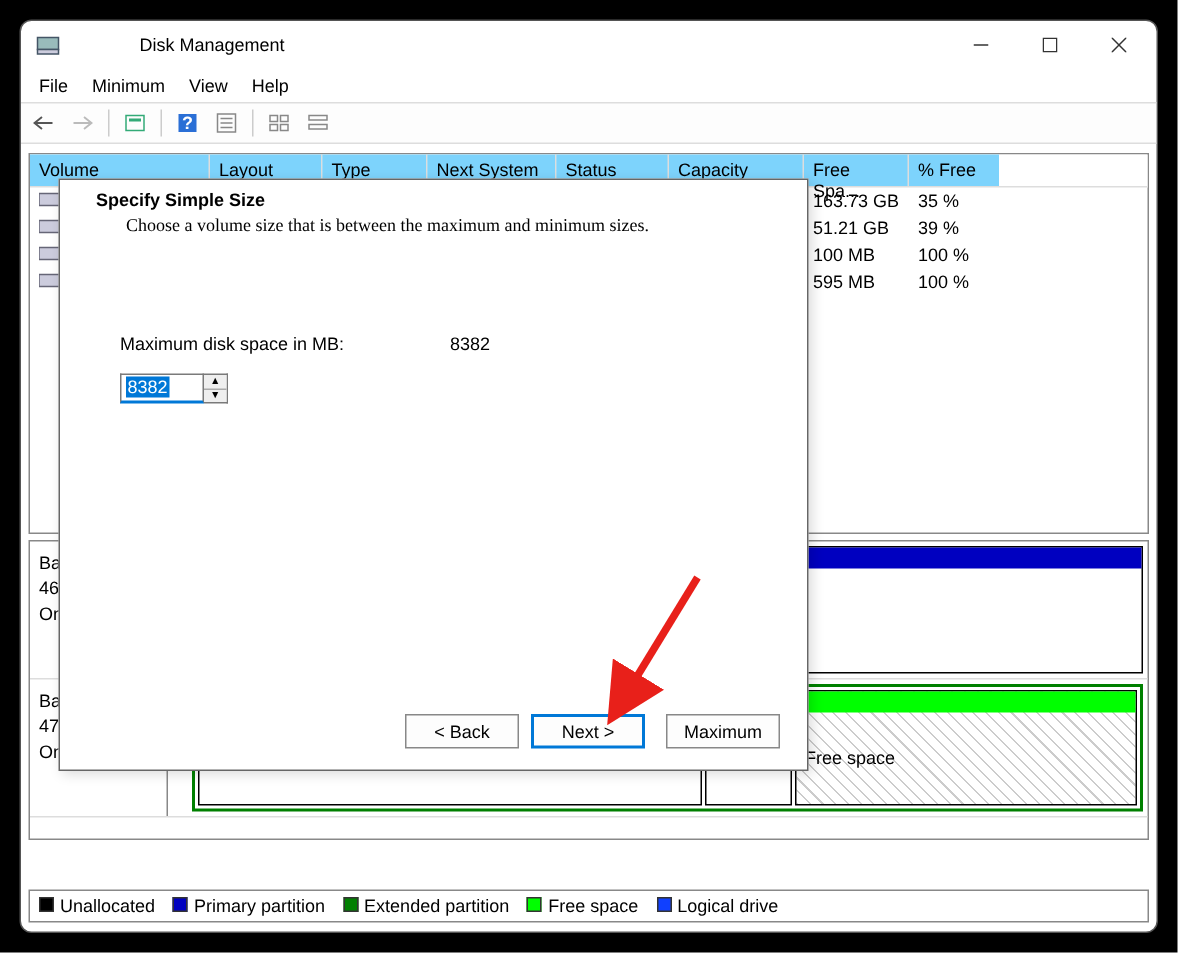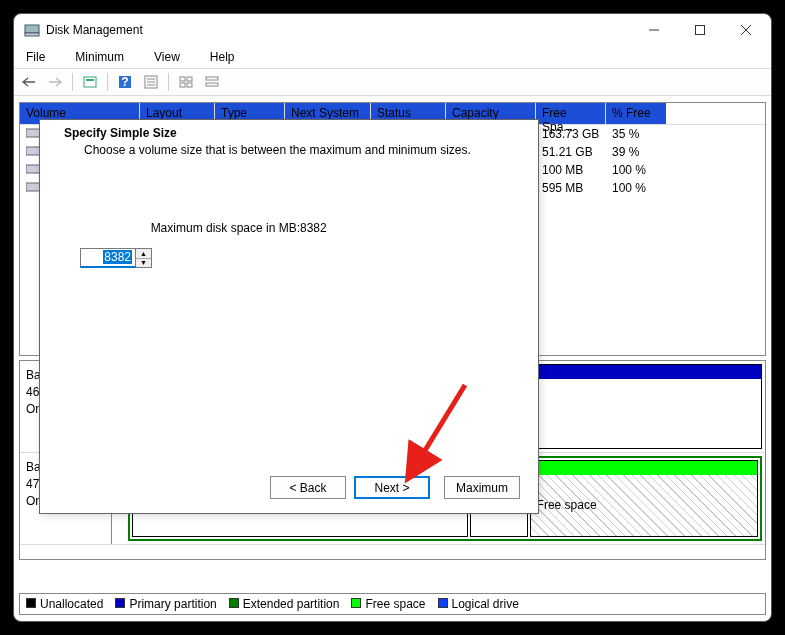--- a/index.html
+++ b/index.html
@@ -1,50 +1,50 @@
 <!DOCTYPE html>
 <html><head>
 <meta charset="utf-8">
 <style>
 * { box-sizing: border-box; margin: 0; padding: 0; font-family: 'Segoe UI', Tahoma, sans-serif; font-size: 12px; }
 body { background: #000; width: 785px; height: 635px; position: relative; }
 .window { position: absolute; left: 13px; top: 13px; width: 759px; height: 609px; background: #fff; border: 1px solid #555; border-radius: 8px; overflow: hidden; }
-.titlebar { height: 32px; display: flex; align-items: center; padding: 0 2px 0 10px; }
+.titlebar { height: 32px; display: flex; align-items: center; padding: 0 2px 0 10px; gap: 47px; }
 .titlebar-icon { width: 16px; height: 16px; margin-right: 6px; }
 .titlebar-title { font-size: 12px; color: #000; }
 .winctrl { margin-left: auto; display: flex; }
 .winbtn { width: 46px; height: 32px; display: flex; align-items: center; justify-content: center; color: #333; }
-.menubar { height: 22px; display: flex; align-items: center; padding: 0 4px; gap: 14px; }
+.menubar { height: 22px; display: flex; align-items: center; padding: 0 4px; gap: 0; }
 .menuitem { padding: 2px 8px; font-size: 12px; }
 .toolbar { height: 28px; border-top: 1px solid #ddd; border-bottom: 1px solid #ddd; display: flex; align-items: center; padding: 2px 4px; gap: 4px; background: #fdfdfd; }
 .tbtn { width: 22px; height: 22px; display: flex; align-items: center; justify-content: center; border: 1px solid transparent; }
 .tsep { width: 1px; height: 18px; background: #ccc; margin: 0 2px; }
 .content { position: absolute; left: 5px; right: 5px; top: 88px; bottom: 44px; }
 .grid { width: 100%; border: 1px solid #888; background: #fff; }
 .grid-head { display: flex; height: 22px; background: #fff; border-bottom: 1px solid #ddd; }
-.gh { border-right: 1px solid #ddd; padding: 3px 6px; font-size: 12px; background: #1d4ed8; }
+.gh { border-right: 1px solid #ddd; padding: 3px 6px; font-size: 12px; background: #7dd3fc; }
 .grid-body { }
 .grow { display: flex; height: 18px; align-items: center; }
 .gcell { padding: 1px 6px; font-size: 12px; }
 .drive-icon { width: 14px; height: 12px; display: inline-block; }
 .disk-panel { margin-top: 4px; border: 1px solid #888; background: #fff; position: relative; }
 .disk-row { display: flex; border-bottom: 1px solid #ddd; min-height: 78px; }
 .disk-info { width: 92px; border-right: 1px solid #888; padding: 6px; font-size: 11px; line-height: 1.4; }
 .disk-parts { flex: 1; display: flex; padding: 3px; gap: 3px; position: relative; }
 .part { border: 1px solid #000; flex: 1; padding: 6px; font-size: 11px; line-height: 1.35; position: relative; }
 .part-top { height: 14px; position: absolute; top: 0; left: 0; right: 0; }
 .legend { position: absolute; left: 5px; right: 5px; bottom: 6px; height: 22px; border: 1px solid #888; background: #fff; display: flex; align-items: center; padding: 0 6px; gap: 12px; font-size: 12px; }
 .sw { width: 10px; height: 10px; display: inline-block; margin-right: 4px; border: 1px solid #333; }
 .dialog { position: absolute; left: 39px; top: 119px; width: 500px; height: 395px; background: #fff; border: 1px solid #666; box-shadow: 2px 2px 8px rgba(0,0,0,0.15); z-index: 10; }
 .dlg-title { height: 32px; display: flex; align-items: center; padding: 0 4px 0 12px; font-size: 12px; }
 .dlg-close { margin-left: auto; width: 44px; height: 28px; display: flex; align-items: center; justify-content: center; }
 .dlg-head { padding: 6px 24px 16px 24px; }
 .dlg-h1 { font-weight: bold; font-size: 12px; margin-bottom: 3px; }
-.dlg-sub { font-size: 12px; padding-left: 20px; }
-.dlg-body { padding: 40px 40px 0 40px; text-align: right; }
+.dlg-sub { font-size: 12px; padding-left: 20px; font-family: Liberation Serif, serif; }
+.dlg-body { padding: 40px 40px 0 40px; }
 .drow { display: flex; height: 30px; align-items: center; }
 .dlabel { width: 220px; font-size: 12px; }
 .dval { font-size: 12px; }
 .spinner { display: flex; }
 .spin-input { width: 56px; height: 20px; border: 1px solid #7a7a7a; padding: 1px 3px; font-size: 12px; color: #000; }
 .spin-input.sel { background: #fff; }
 .spin-input .hl { background: #0078d7; color: #fff; padding: 0 1px; }
 .spin-btns { width: 16px; display: flex; flex-direction: column; border: 1px solid #7a7a7a; border-left: none; }
 .spin-btn { flex: 1; display: flex; align-items: center; justify-content: center; font-size: 7px; background: #efefef; border-bottom: 1px solid #aaa; }
 .spin-btn:last-child { border-bottom: none; }

